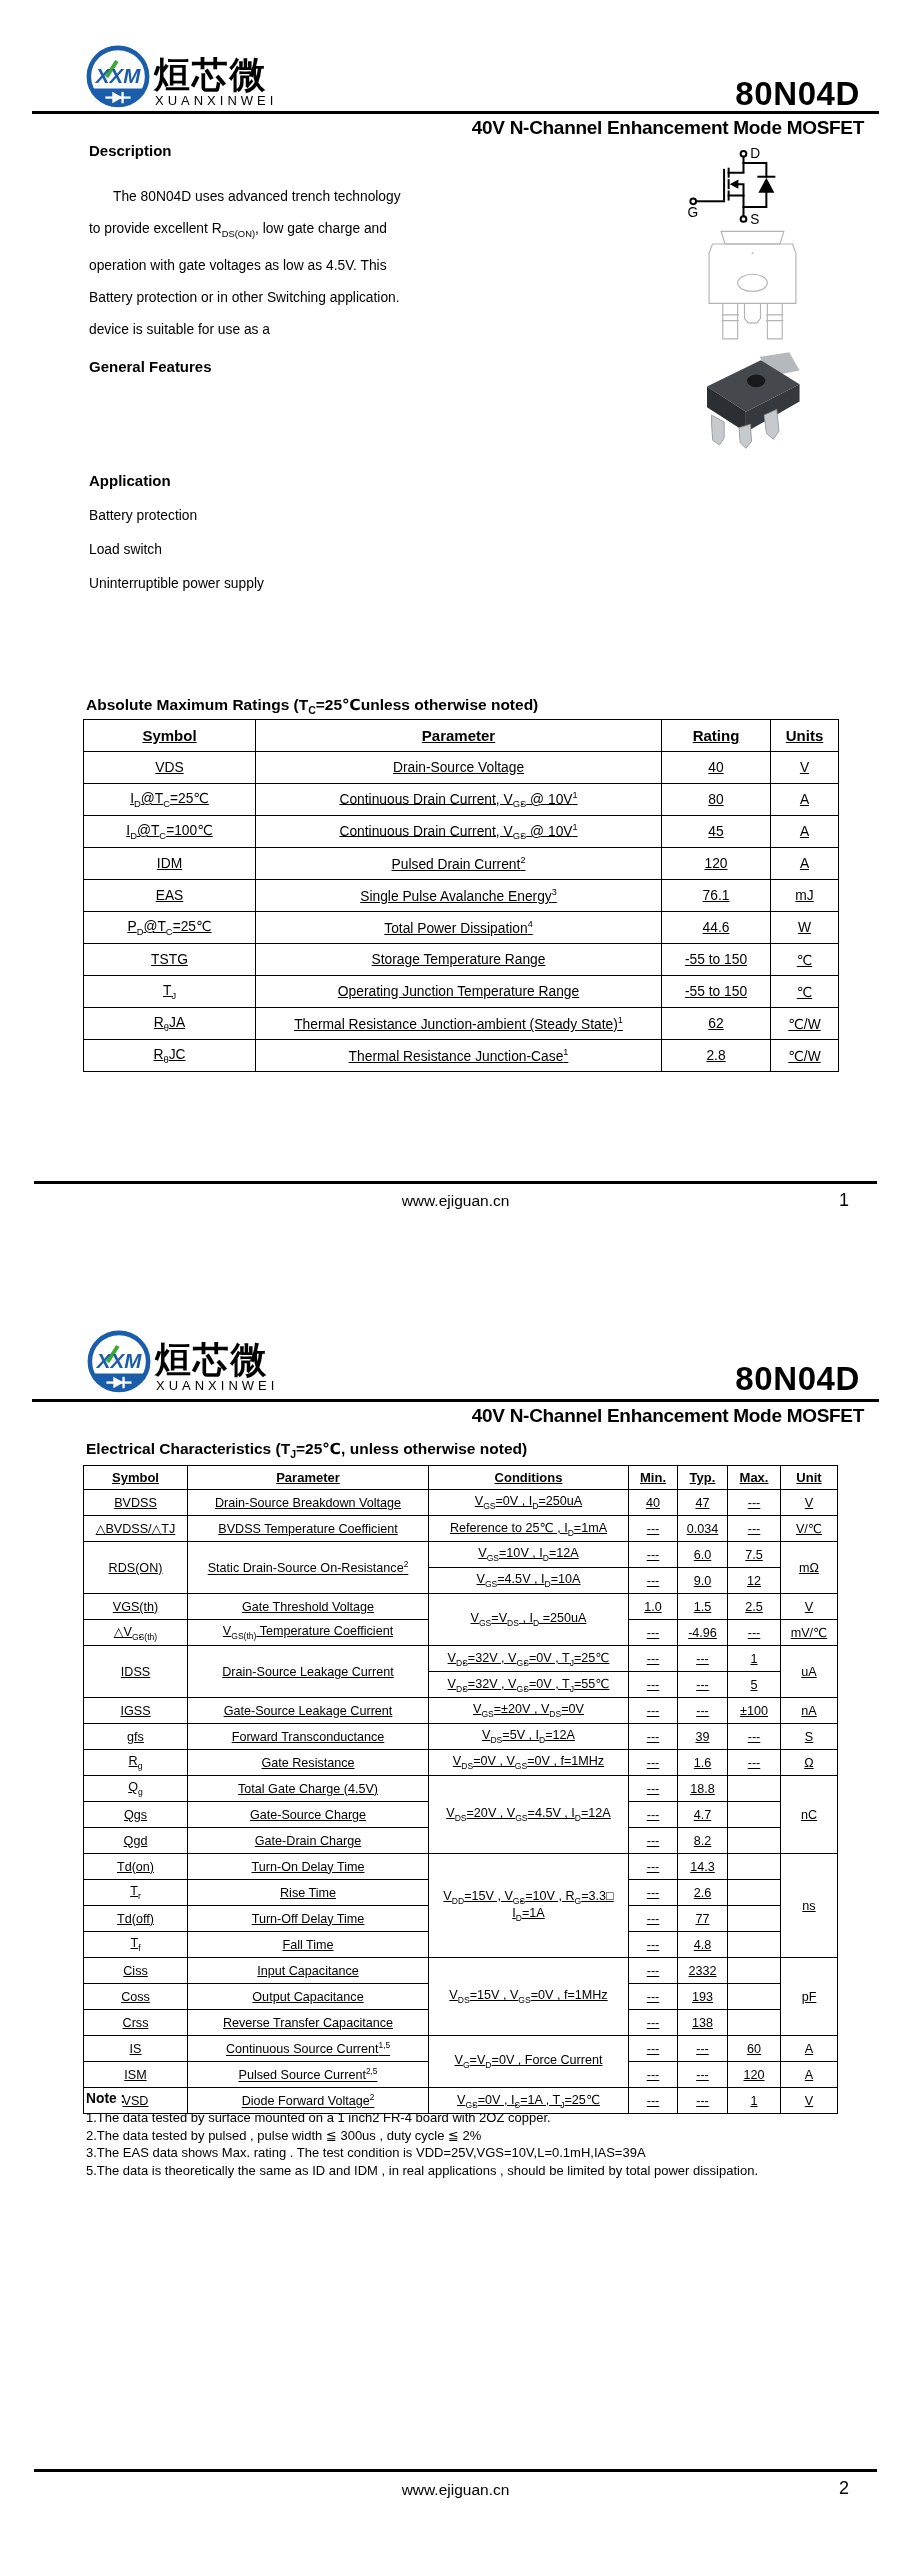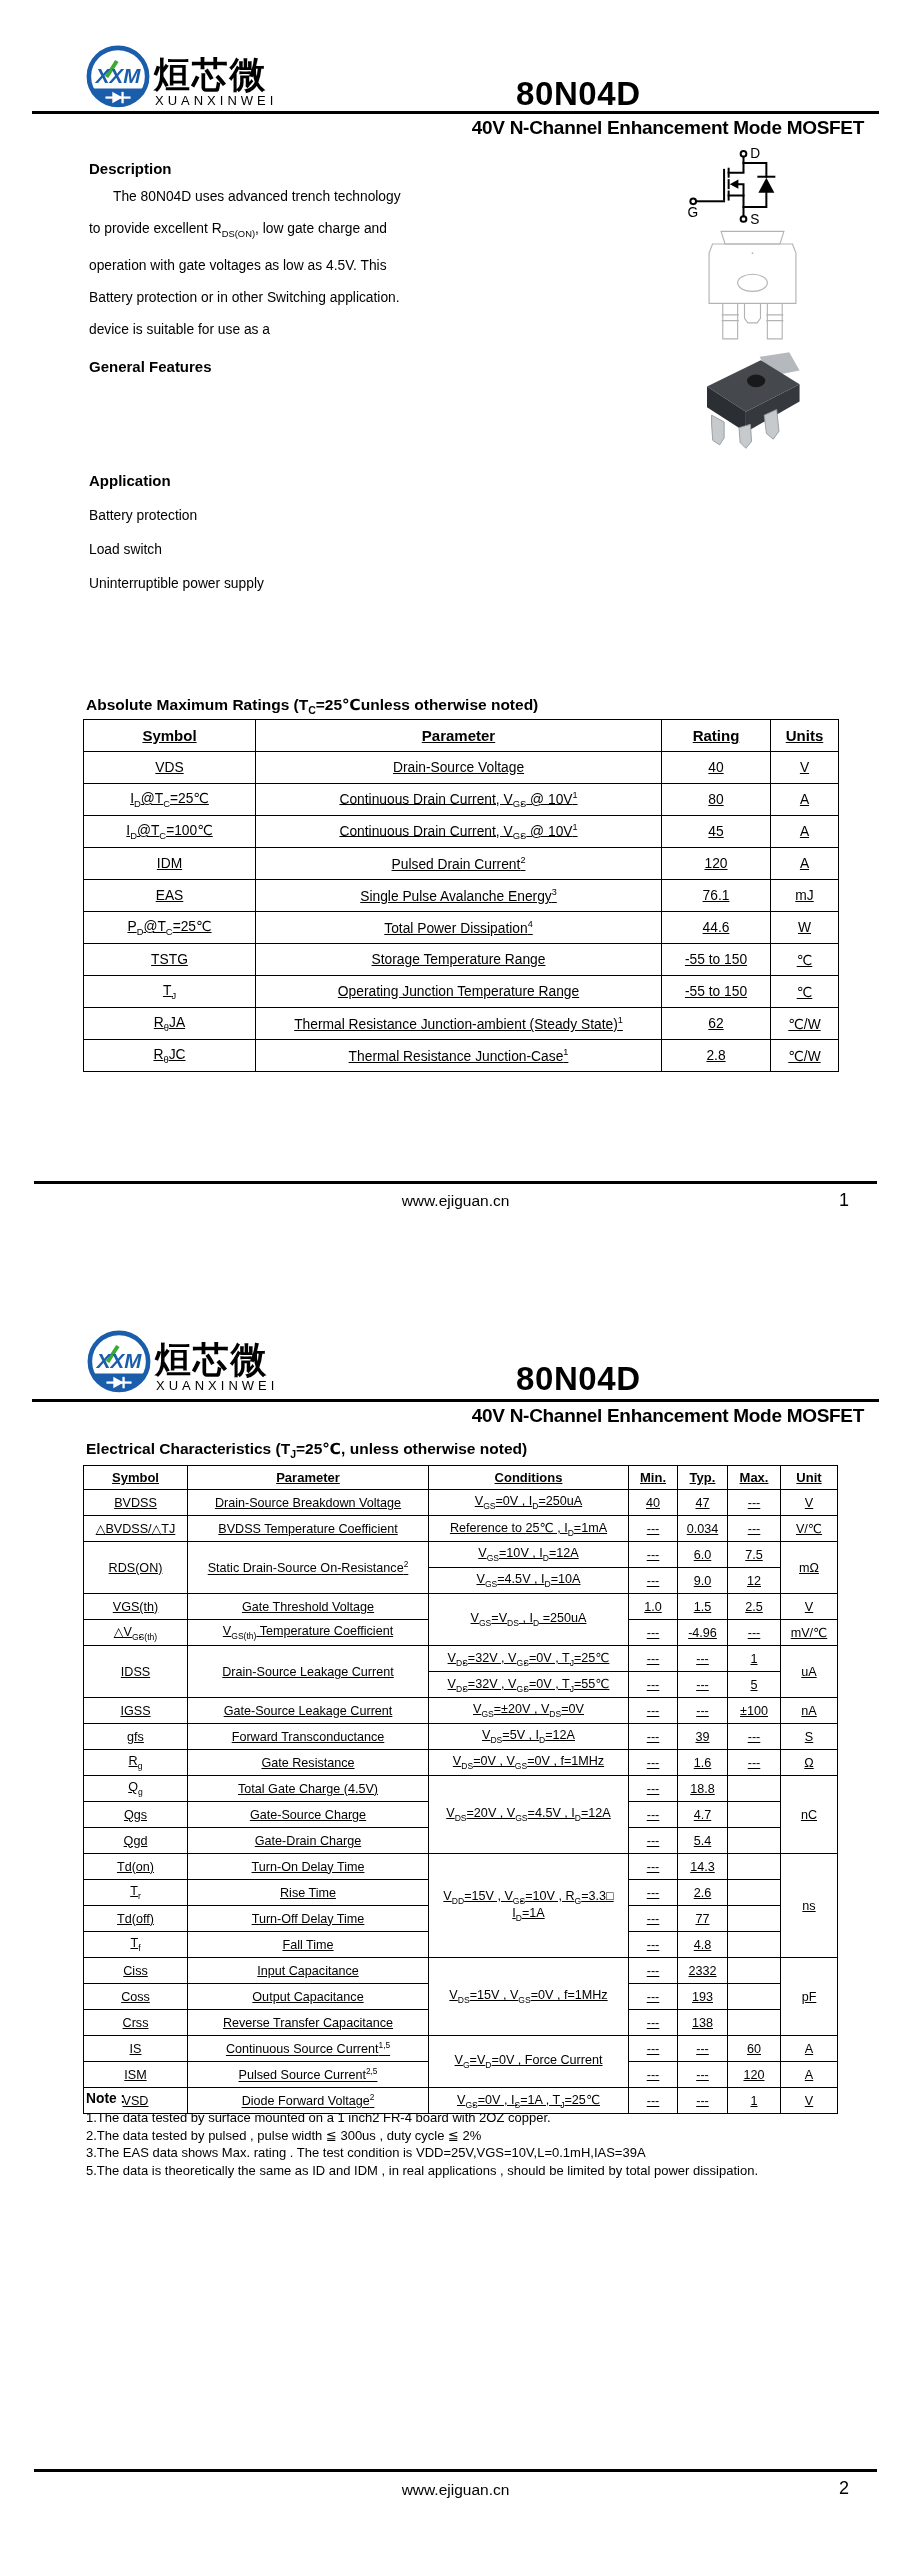--- a/index.html
+++ b/index.html
@@ -4,35 +4,35 @@
 <style>
   html,body{margin:0;padding:0;background:#fff;}
   body{font-family:"Liberation Sans","DejaVu Sans",sans-serif;color:#000;}
   #canvas{position:relative;width:911px;height:2576px;background:#ffffff;overflow:hidden;}
   .abs{position:absolute;}
 
   
   .logo{width:247px;height:68px;}
   .logo-cn{position:absolute;left:68px;top:5.7px;font-size:36px;font-weight:900;letter-spacing:1.7px;white-space:nowrap;}
   .logo-en{position:absolute;left:69px;top:48px;font-size:13px;letter-spacing:4px;white-space:nowrap;}
-  .part-number{width:344px;font-size:33px;font-weight:bold;letter-spacing:0.6px;}
+  .part-number{width:344px;text-align:right;font-size:33px;font-weight:bold;letter-spacing:0.6px;}
   .header-rule{height:2.9px;background:#000;}
   .subtitle{width:577px;text-align:right;font-size:19px;font-weight:bold;letter-spacing:-0.3px;white-space:nowrap;}
   #p1-logo{left:86px;top:45px;}
   #p1-part{left:516px;top:75px;}
   #p1-rule{left:32px;top:111px;width:847px;}
   #p1-subtitle{left:287px;top:117px;}
   #p2-logo{left:87px;top:1330px;}
   #p2-part{left:516px;top:1360px;}
   #p2-rule{left:32px;top:1399px;width:847px;}
   #p2-subtitle{left:287px;top:1405px;}
 
   
   .h-section{font-size:15px;font-weight:bold;}
-  #p1-desc-h{left:89px;top:160px;text-align:center;}
+  #p1-desc-h{left:89px;top:142px;text-align:center;}
   #p1-desc{left:89px;top:181px;width:402px;font-size:13.8px;line-height:32px;}
   #p1-desc .indent{text-indent:24px;}
   #p1-feat-h{left:89px;top:358px;}
   #p1-feat{left:89px;top:383px;font-size:13.8px;line-height:42px;}
   #p1-app-h{left:89px;top:472px;}
   #p1-app{left:89px;top:499px;font-size:13.8px;line-height:34px;}
   #p1-abs-title{left:86px;top:696px;font-size:15.5px;font-weight:bold;}
   #p1-abs-table{left:83px;top:719px;}
 
   
@@ -387,21 +387,21 @@
           <td>Qgs</td>
           <td>Gate-Source Charge</td>
           <td>---</td>
           <td>4.7</td>
           <td></td>
         </tr>
     <tr>
           <td>Qgd</td>
           <td>Gate-Drain Charge</td>
           <td>---</td>
-          <td>5.4</td>
+          <td>8.2</td>
           <td></td>
         </tr>
     <tr class="grp">
           <td>Td(on)</td>
           <td>Turn-On Delay Time</td>
           <td rowspan="4">V<sub>DD</sub>=15V , V<sub>GS</sub>=10V , R<sub>G</sub>=3.3□<br>I<sub>D</sub>=1A</td>
           <td>---</td>
           <td>14.3</td>
           <td></td>
           <td rowspan="4">ns</td>

